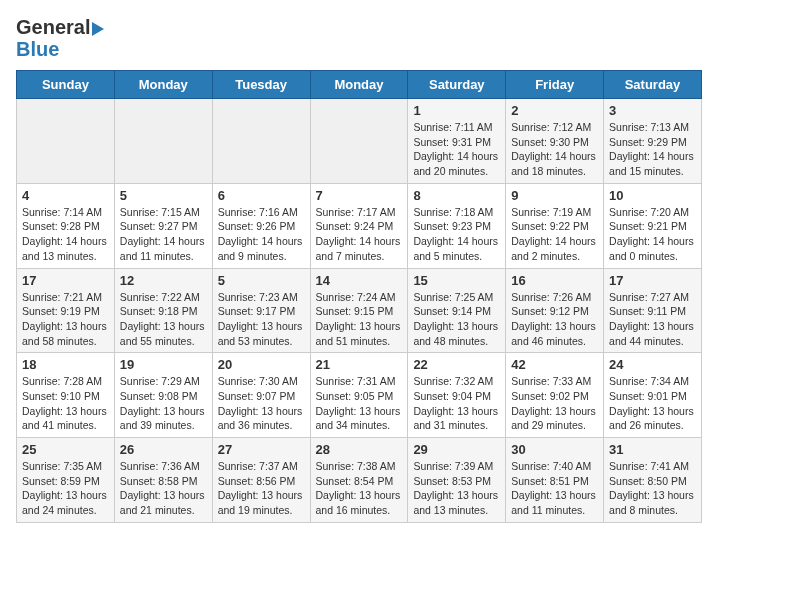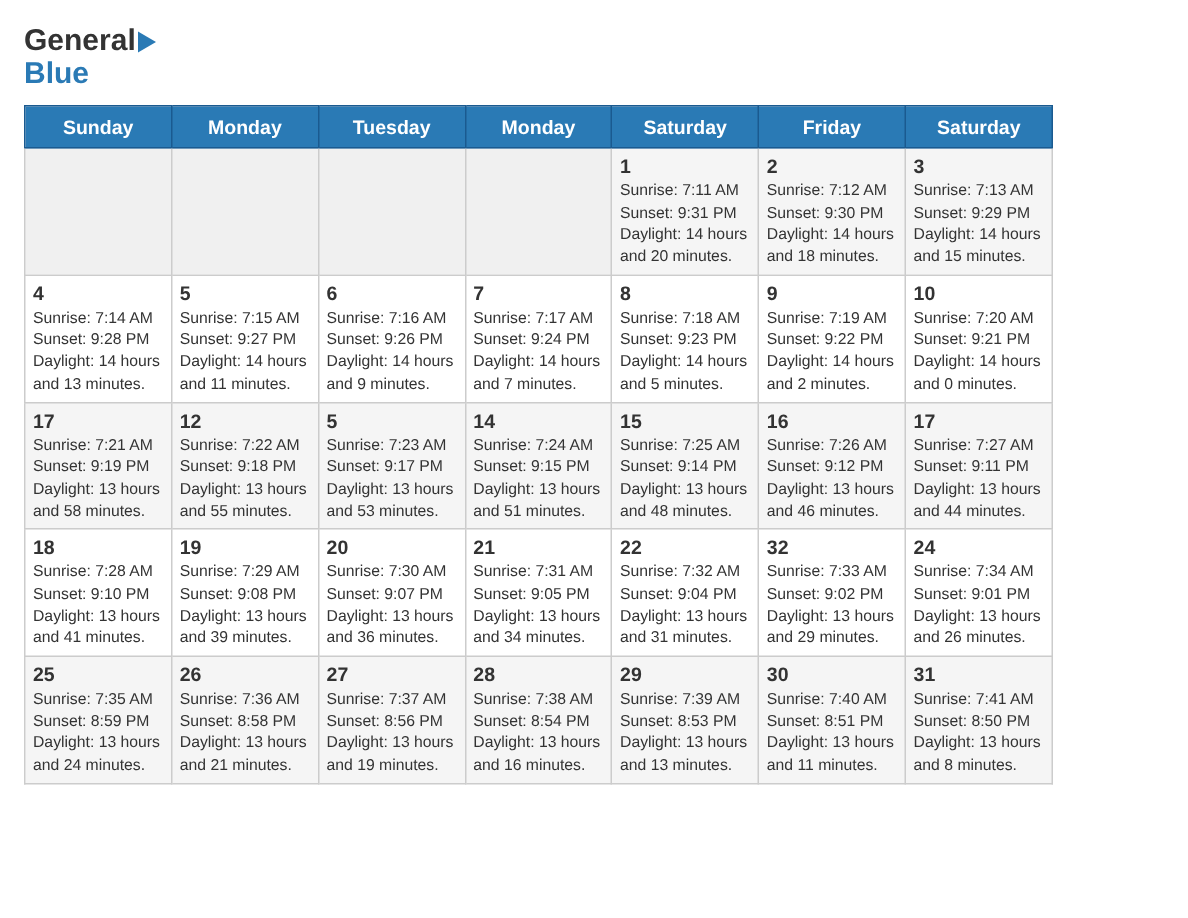--- a/index.html
+++ b/index.html
@@ -142,21 +142,21 @@
           </td>
           <td>
             <span class="day-num">21</span>
             <div class="day-info">Sunrise: 7:31 AM<br>Sunset: 9:05 PM<br>Daylight: 13 hours and 34 minutes.</div>
           </td>
           <td>
             <span class="day-num">22</span>
             <div class="day-info">Sunrise: 7:32 AM<br>Sunset: 9:04 PM<br>Daylight: 13 hours and 31 minutes.</div>
           </td>
           <td>
-            <span class="day-num">32</span>
+            <span class="day-num">42</span>
             <div class="day-info">Sunrise: 7:33 AM<br>Sunset: 9:02 PM<br>Daylight: 13 hours and 29 minutes.</div>
           </td>
           <td>
             <span class="day-num">24</span>
             <div class="day-info">Sunrise: 7:34 AM<br>Sunset: 9:01 PM<br>Daylight: 13 hours and 26 minutes.</div>
           </td>
         </tr>
         <tr>
           <td>
             <span class="day-num">25</span>

